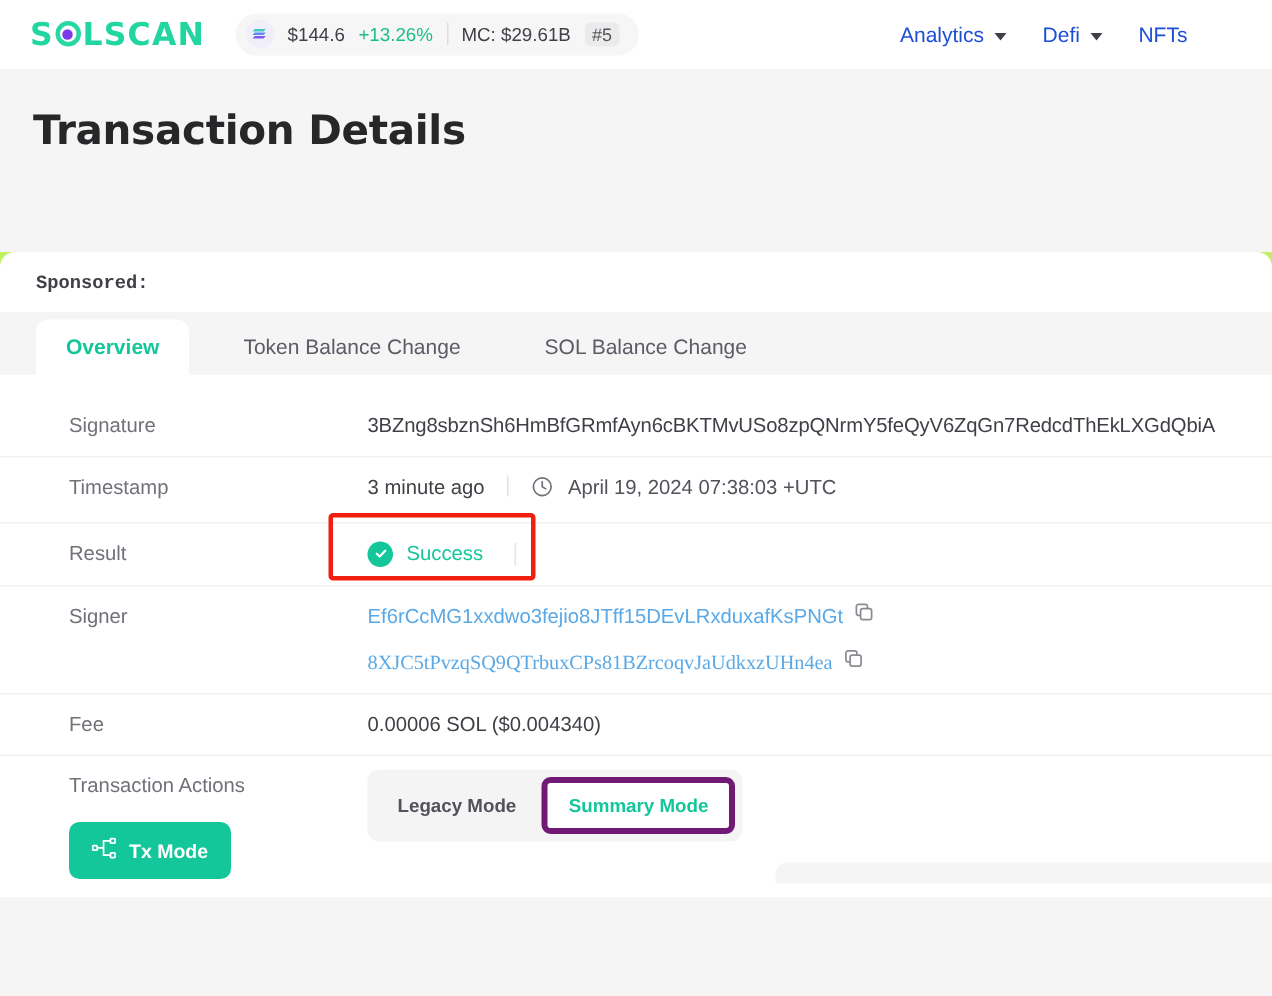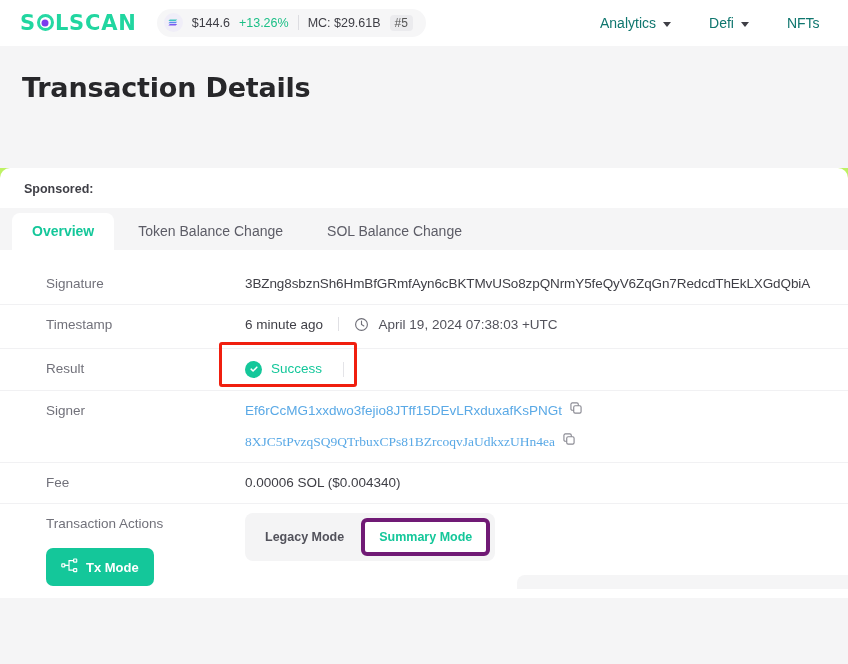--- a/index.html
+++ b/index.html
@@ -80,23 +80,23 @@
     padding: 1px 5px;
     font-size: 12px;
     color: #555;
   }
 
   .navmenu {
     position: absolute;
     left: 600px; top: 0;
     height: 46px;
     display: flex; align-items: center;
-    gap: 38px;
+    gap: 24px;
     font-size: 14px;
-    color: #0f766e;
+    color: #1d4ed8;
   }
   .navitem {
     display: flex; align-items: center;
     gap: 7px;
     cursor: pointer;
     white-space: nowrap;
   }
   .caret {
     width: 0; height: 0;
     border-left: 4.5px solid transparent;
@@ -124,22 +124,22 @@
     font-weight: 700;
     color: #3f3f46;
   }
 
   
   .tabs {
     display: flex;
     align-items: flex-end;
     height: 42px;
     background: #f5f5f6;
-    padding-left: 12px;
-    gap: 4px;
+    padding-left: 24px;
+    gap: 16px;
   }
   .tab {
     padding: 11px 20px 12px 20px;
     font-size: 14px;
     color: #5c5c66;
     cursor: pointer;
     border-radius: 8px 8px 0 0;
     line-height: 1;
     white-space: nowrap;
   }
@@ -325,21 +325,21 @@
     <div class="navitem">
       <span>NFTs</span>
     </div>
   </nav>
 </div>
 
 <div class="page-head">
   <h1 class="page-title">Transaction Details</h1>
 </div>
 
-<div style="background:#bef264;">
+<div style="background:#bef264;font-family:Liberation Mono, monospace;">
   <div style="background:#fff;border-radius:10px 10px 0 0;">
     <div class="sponsored">Sponsored:</div>
   </div>
 </div>
 
 <div class="tabs">
   <div class="tab active">Overview</div>
   <div class="tab">Token Balance Change</div>
   <div class="tab">SOL Balance Change</div>
 </div>
@@ -350,21 +350,21 @@
     <div class="rlabel">Signature</div>
     <div class="rvalue">
       <span class="mono-hash">3BZng8sbznSh6HmBfGRmfAyn6cBKTMvUSo8zpQNrmY5feQyV6ZqGn7RedcdThEkLXGdQbiA</span>
     </div>
   </div>
 
 
   <div class="row">
     <div class="rlabel">Timestamp</div>
     <div class="rvalue">
-      <span class="ts-ago">6 minute ago</span>
+      <span class="ts-ago">3 minute ago</span>
       <span class="ts-div"></span>
       <span class="clock-ic">
         <svg width="15" height="15" viewBox="0 0 16 16" fill="none" stroke="#6f6f78" stroke-width="1.2">
           <circle cx="8" cy="8" r="6.3"></circle>
           <path d="M8 4.4V8l2.5 1.5" stroke-linecap="round"></path>
         </svg>
       </span>
       <span class="ts-date">April 19, 2024 07:38:03 +UTC</span>
     </div>
   </div>

